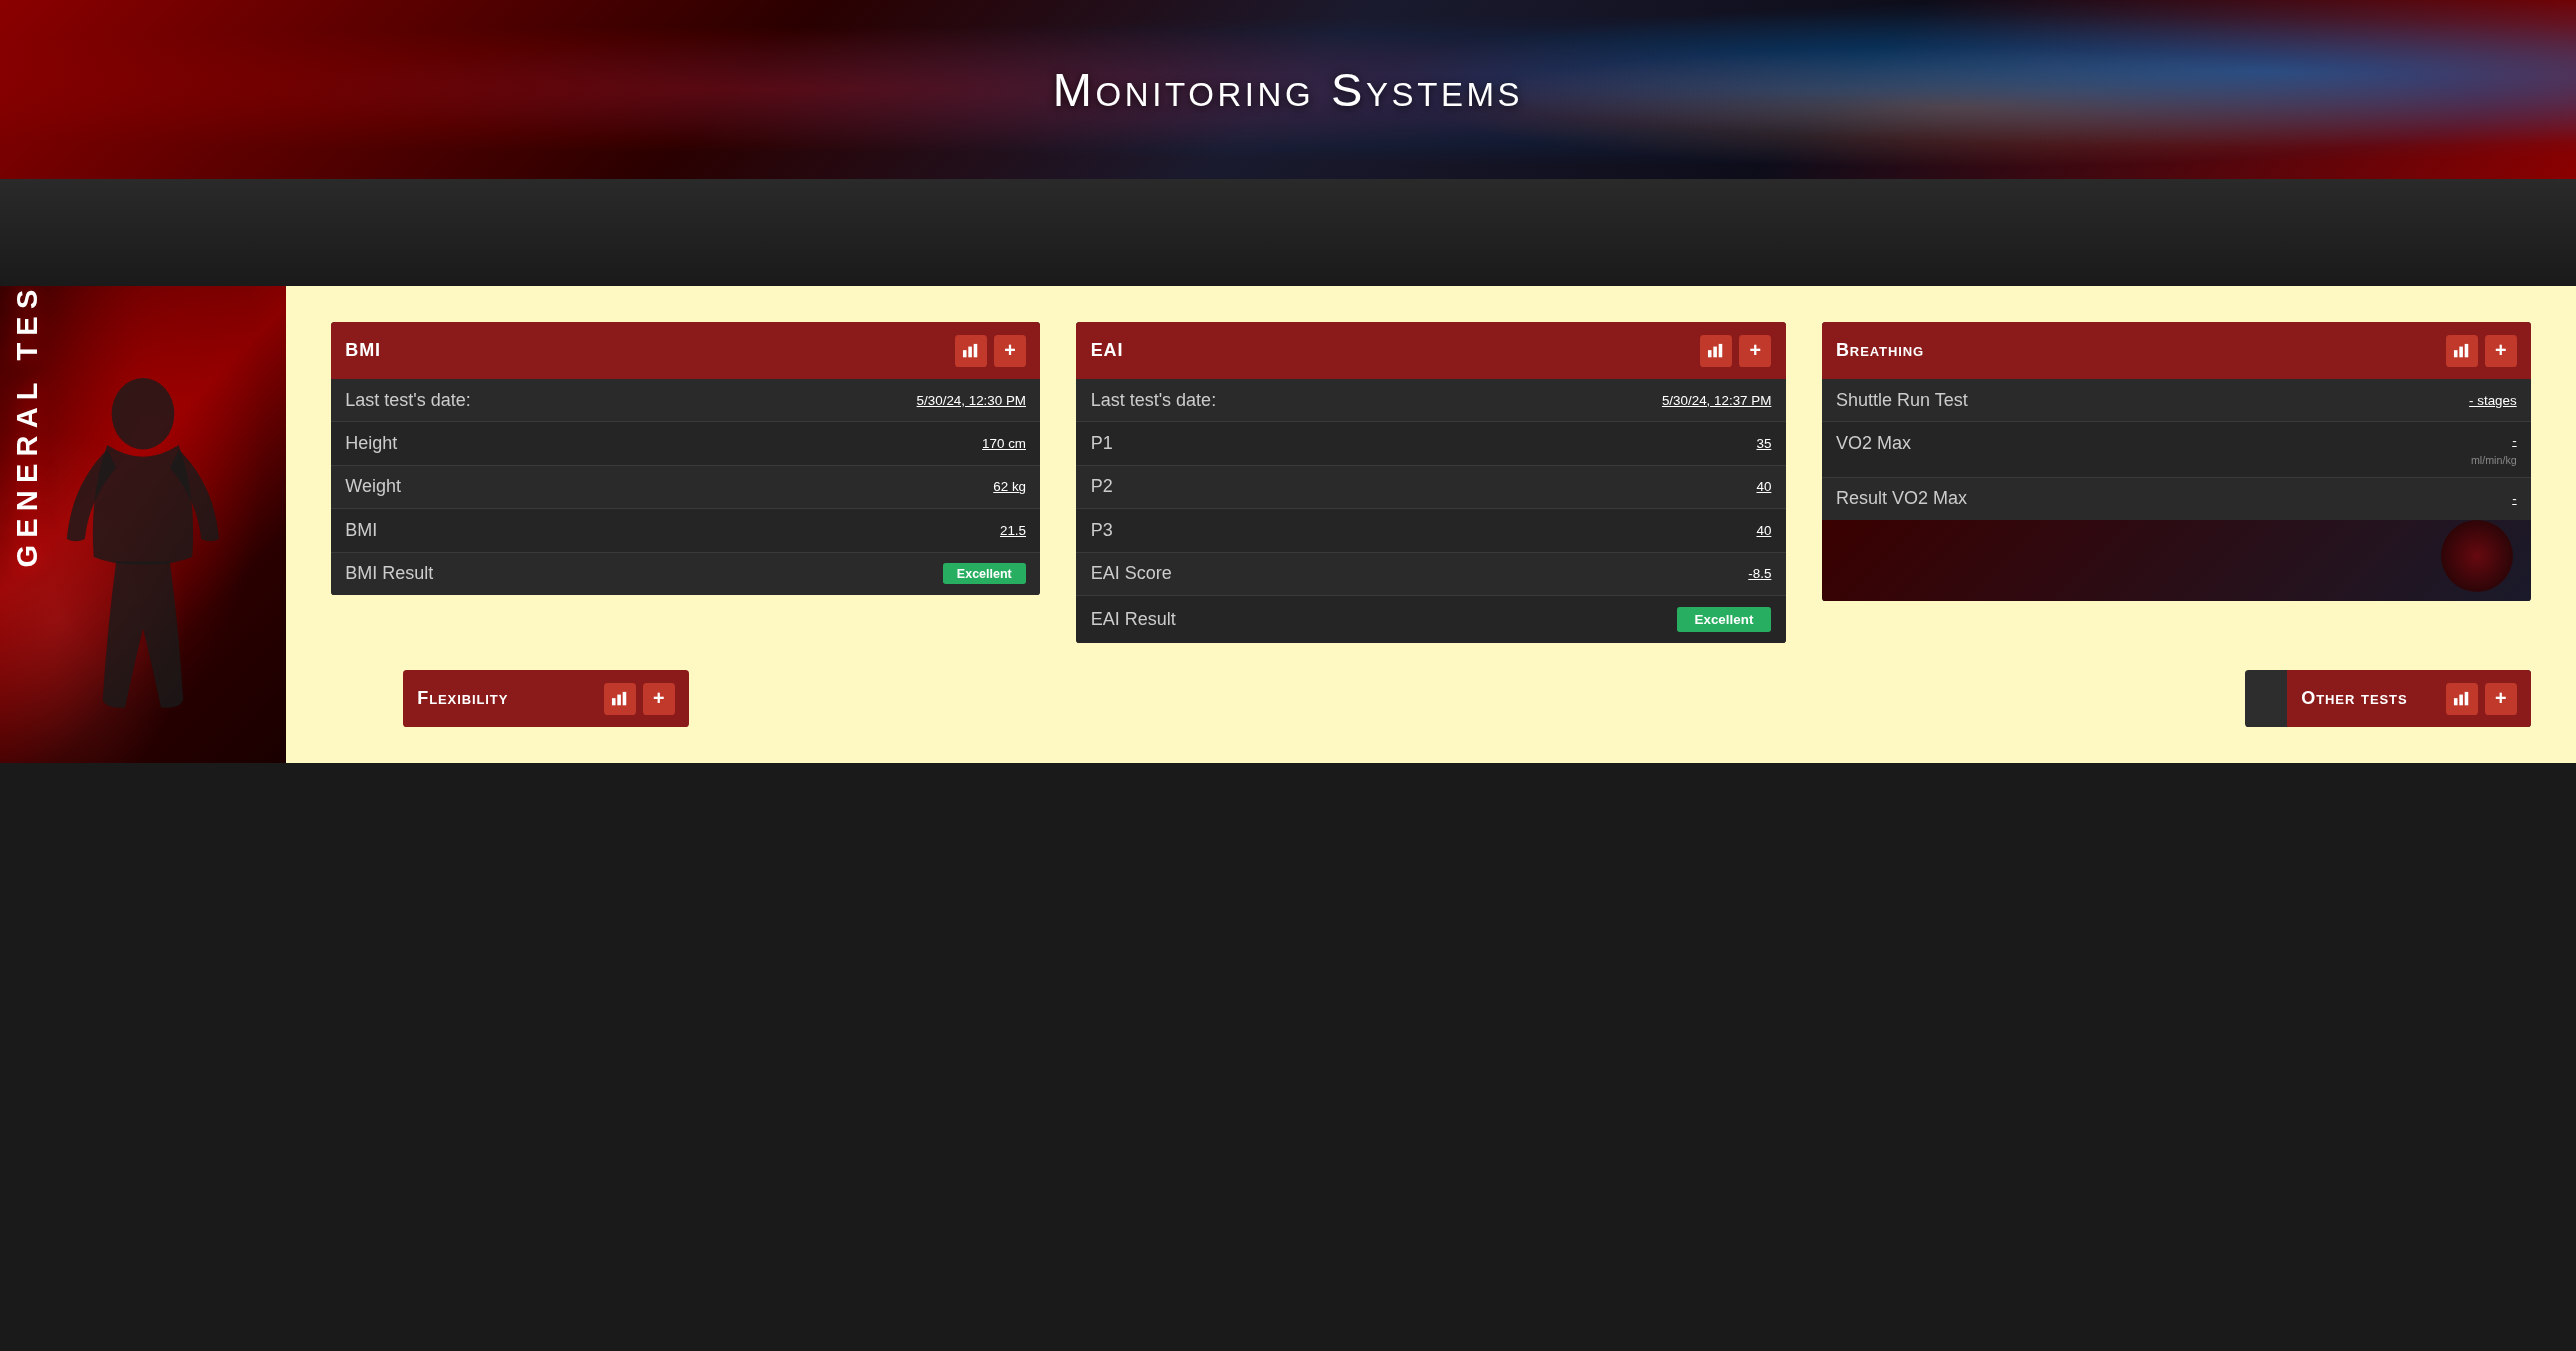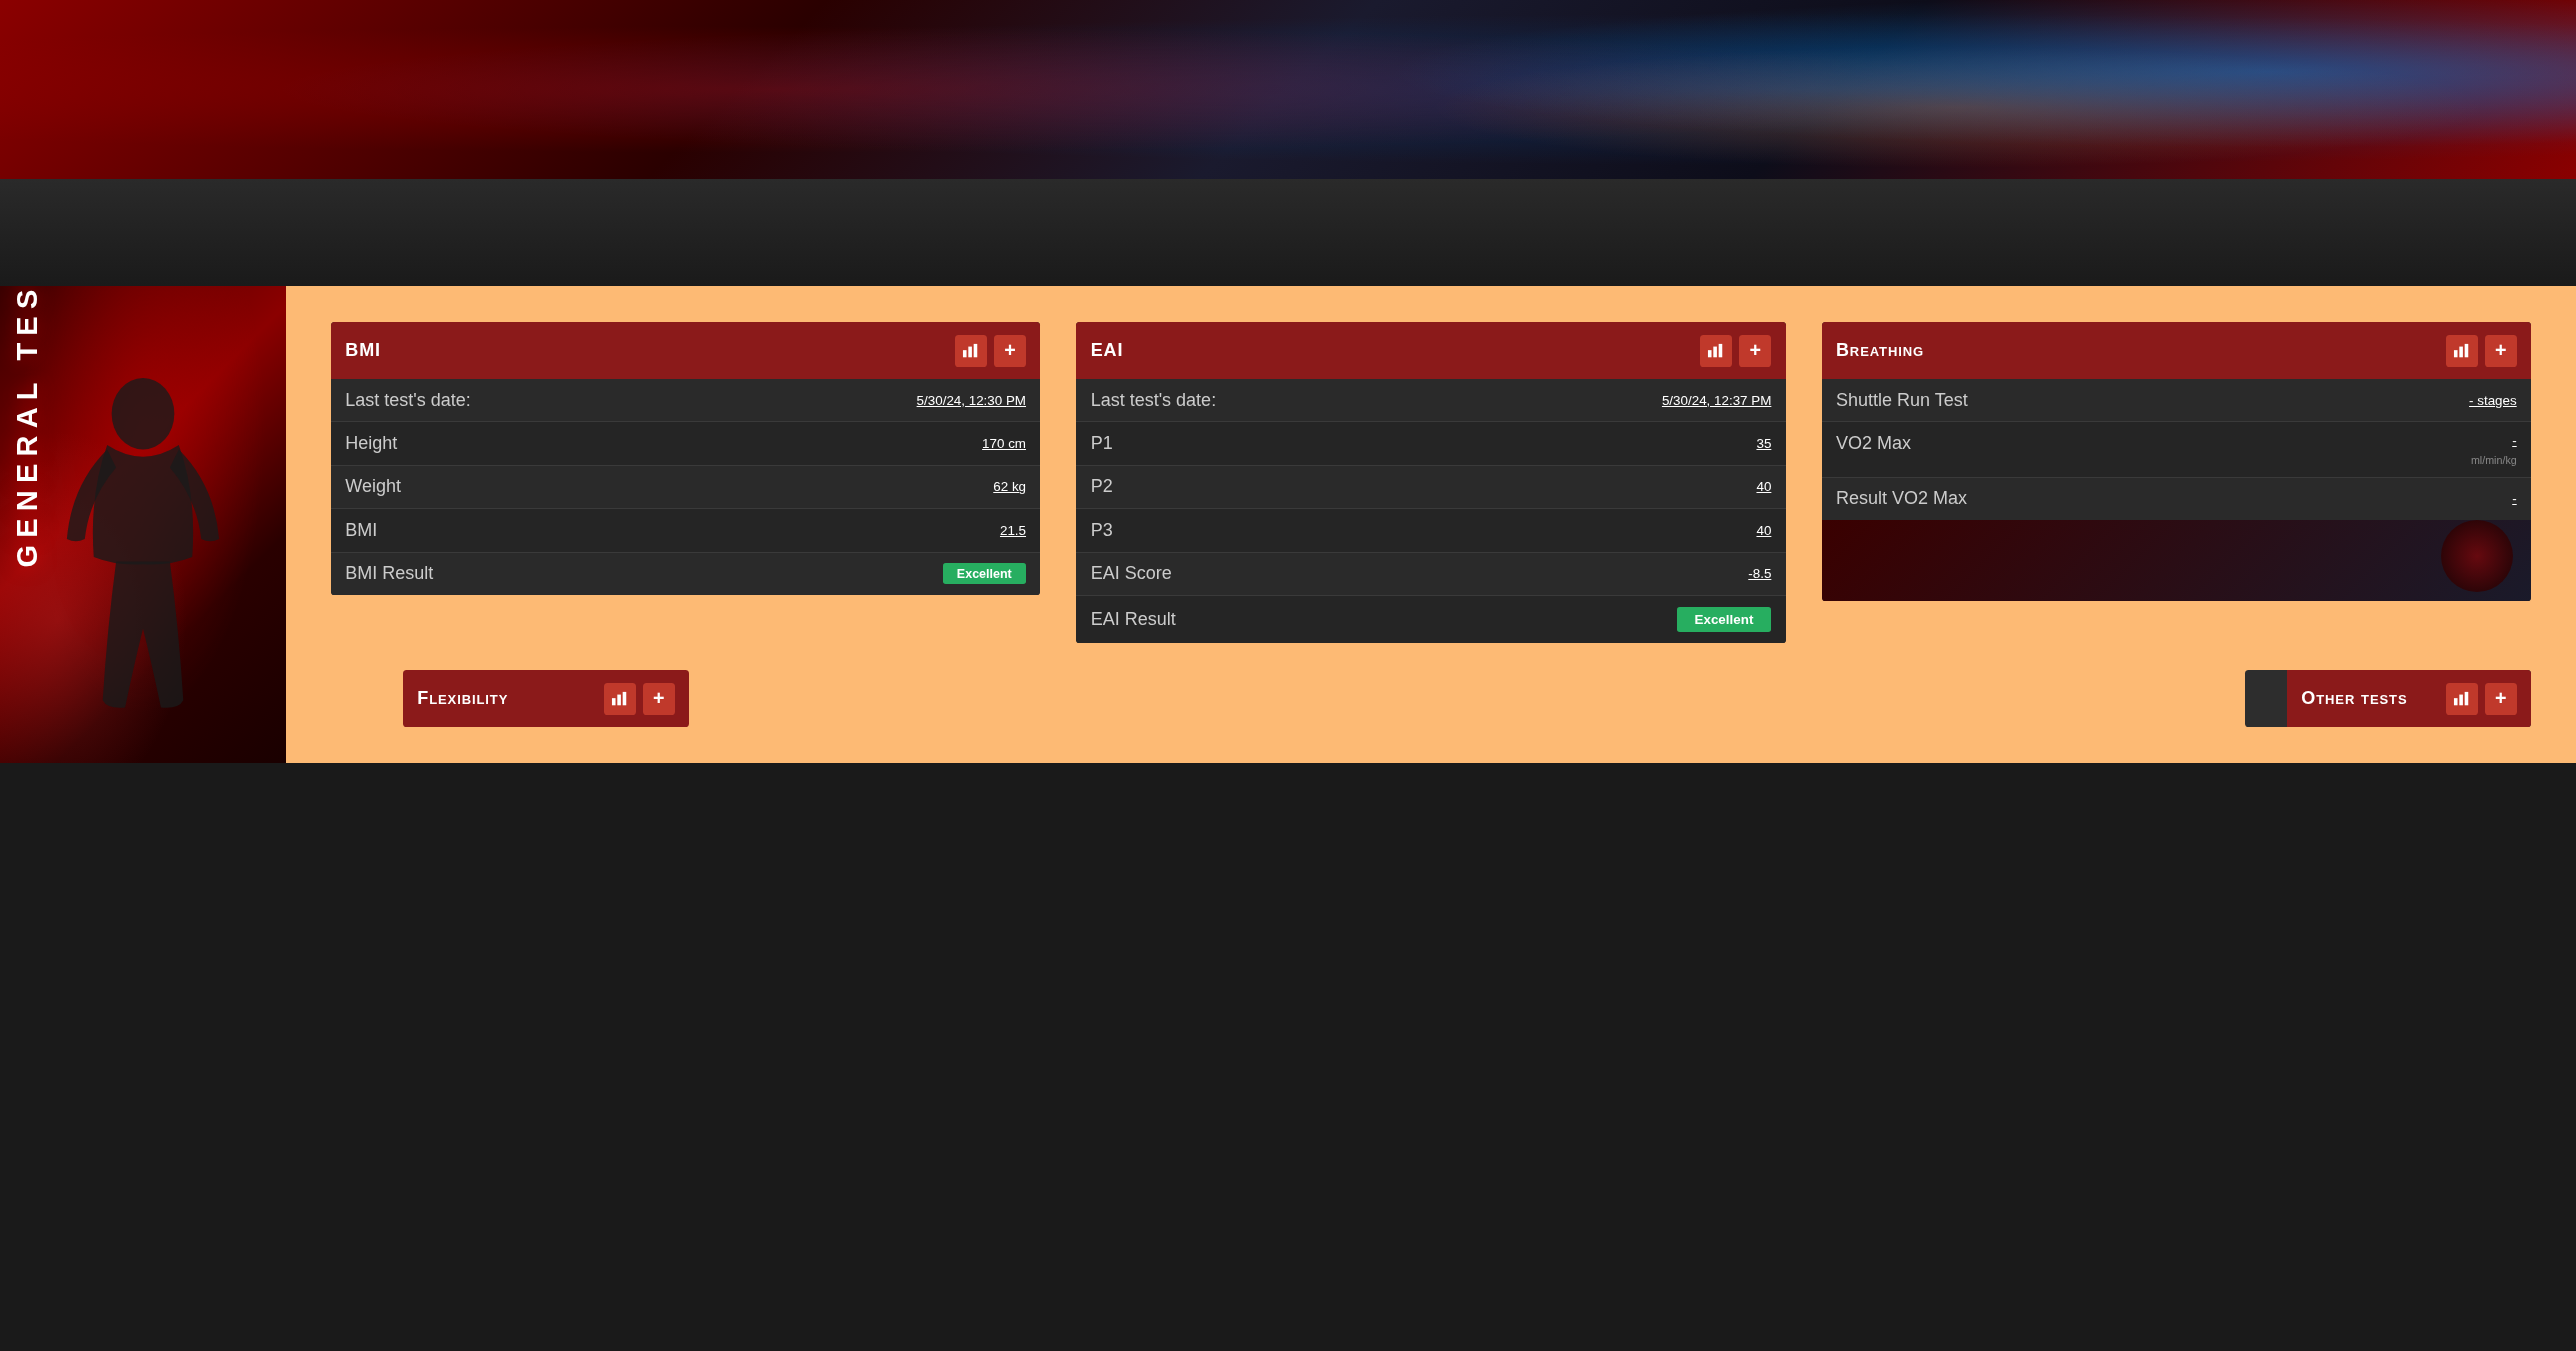--- a/index.html
+++ b/index.html
@@ -119,21 +119,21 @@
       transform-origin: left center;
     }
 
     
     .cards-area {
       flex: 1;
       padding: 36px 45px;
       display: flex;
       flex-direction: column;
       gap: 27px;
-      background: #fdba74;
+      background: #fef9c3;
     }
 
     .cards-row {
       display: flex;
       gap: 36px;
       align-items: flex-start;
     }
 
     
     .card {
@@ -287,20 +287,21 @@
     
     .small-caps {
       font-variant: small-caps;
     }
   </style>
 </head>
 <body>
 
 <div class="header">
   <div class="header-speedometer"></div>
+  <h1 class="header-title small-caps">Monitoring Systems</h1>
 </div>
 
 <div class="dark-section"></div>
 
 <div class="main-content">
 
   <div class="sidebar-image">
 
     <svg class="figure-silhouette" viewBox="0 0 280 450" xmlns="http://www.w3.org/2000/svg">
 

